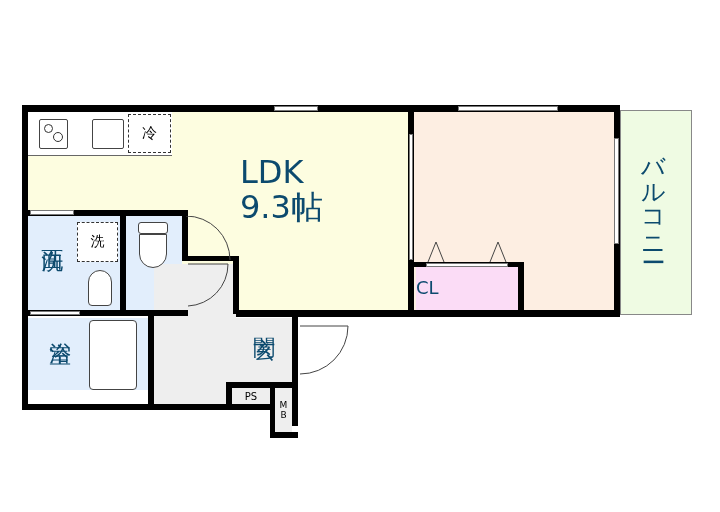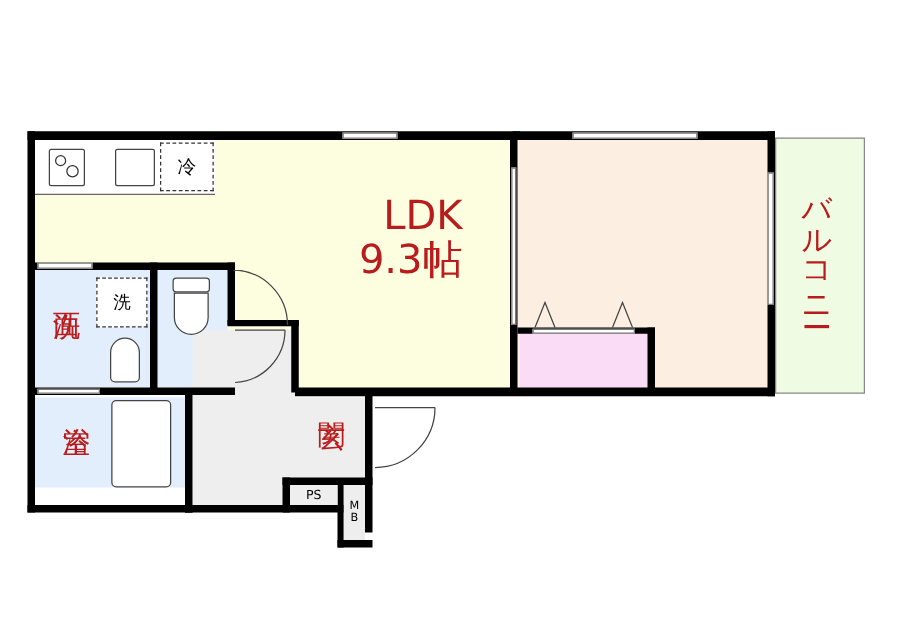--- a/index.html
+++ b/index.html
@@ -1,19 +1,19 @@
 <!DOCTYPE html>
 <html><head>
 <meta charset="utf-8">
 <style>
   html,body{margin:0;padding:0;background:#ffffff;}
   body{width:720px;height:512px;position:relative;overflow:hidden;font-family:"DejaVu Sans","Liberation Sans",sans-serif;}
   .abs{position:absolute;box-sizing:border-box;}
   .wall{position:absolute;background:#000;}
-  .room-label{position:absolute;color:#b91c1c;text-align:right;line-height:1.1;}
+  .room-label{position:absolute;color:#0c4a6e;text-align:left;line-height:1.1;}
   .win{position:absolute;background:#fff;border:1px solid #777;box-sizing:border-box;}
   .vert{writing-mode:vertical-rl;text-orientation:upright;}
 </style>
 </head>
 <body>
 
 <div class="abs" style="left:0;top:0;width:720px;height:512px;">
 
   <div class="abs" style="left:28px;top:112px;width:384px;height:200px;background:#fdfde0;"></div>
   <div class="abs" style="left:412px;top:112px;width:204px;height:200px;background:#fdeee2;"></div>
@@ -101,17 +101,18 @@
   <svg class="abs" style="left:424px;top:240px;" width="90" height="24">
     <path d="M4 22 L12 2 L20 22" fill="none" stroke="#444"></path>
     <path d="M66 22 L74 2 L82 22" fill="none" stroke="#444"></path>
   </svg>
 
   <div class="room-label" style="left:240px;top:155px;width:130px;font-size:32px;">
     <div>LDK</div>
     <div>9.3帖</div>
   </div>
   <div class="room-label vert" style="left:640px;top:140px;font-size:24px;">バルコニー</div>
+  <div class="room-label" style="left:416px;top:278px;width:104px;font-size:18px;">CL</div>
   <div class="room-label vert" style="left:40px;top:232px;font-size:22px;">洗面</div>
   <div class="room-label vert" style="left:48px;top:325px;font-size:22px;">浴室</div>
   <div class="room-label vert" style="left:252px;top:320px;font-size:22px;">玄関</div>
 
 </div>
 
 </body></html>

